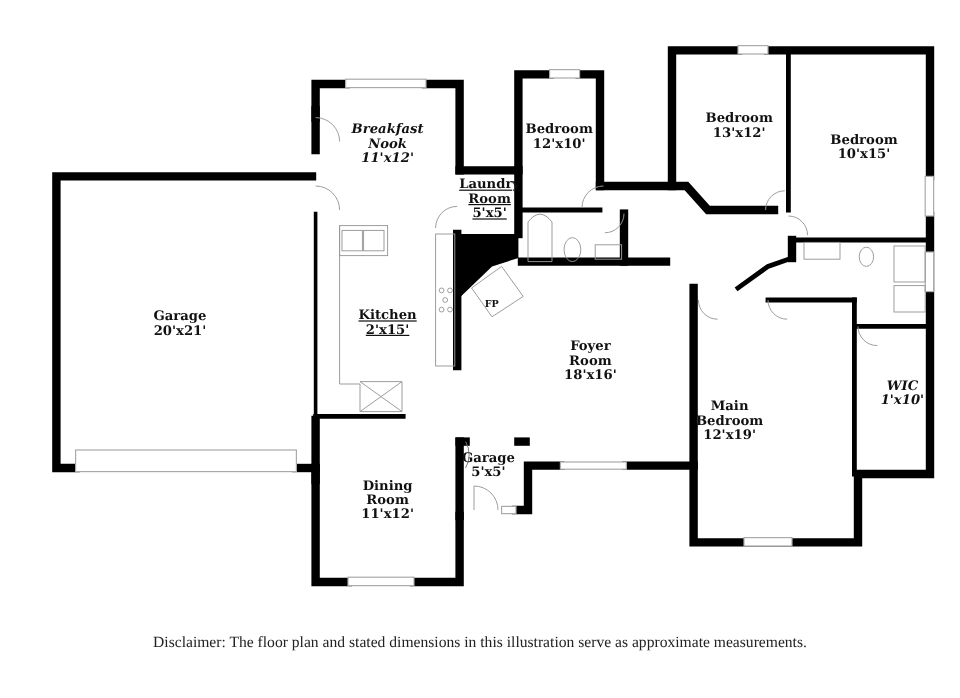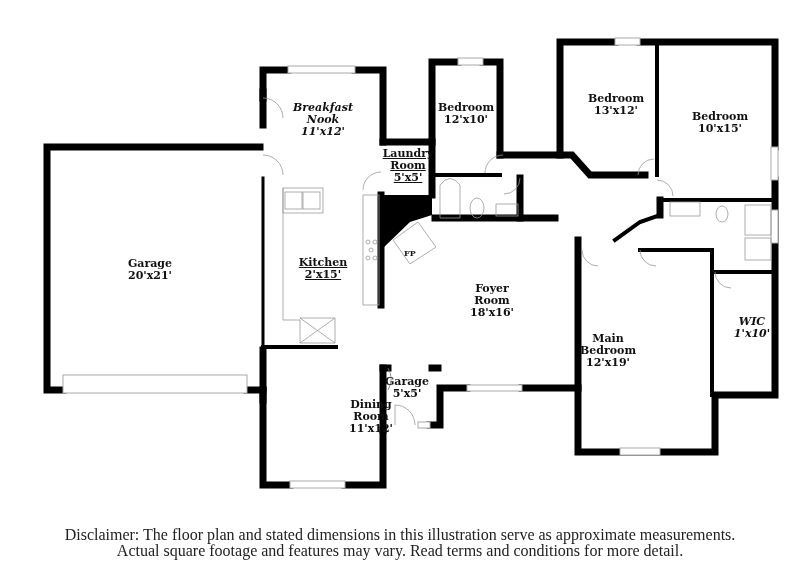--- a/index.html
+++ b/index.html
@@ -1,21 +1,21 @@
 <!DOCTYPE html>
 <html><head>
   <meta charset="utf-8">
   <style>
     html, body { margin: 0; padding: 0; background: #ffffff; }
     body { width: 800px; height: 582px; position: relative; overflow: hidden; font-family: "DejaVu Serif", "Liberation Serif", serif; }
     #plan { position: absolute; left: 0; top: 0; width: 800px; height: 520px; }
     .room-label { position: absolute; text-align: center; font-family: "DejaVu Serif", "Liberation Serif", serif; font-weight: bold; font-size: 11px; line-height: 12px; color: #111; transform: translateX(-50%); white-space: nowrap; }
     .room-label span { display: block; }
     .fp-label { position: absolute; font-family: "DejaVu Serif", serif; font-weight: bold; font-size: 8px; color: #111; }
-    .disclaimer { position: absolute; left: 0; top: 527px; width: 800px; text-align: center; font-family: "Liberation Serif", "DejaVu Serif", serif; font-size: 16px; line-height: 16px; color: #222; }
+    .disclaimer { position: absolute; left: 0; top: 527px; width: 800px; text-align: center; font-family: "Liberation Serif", "DejaVu Serif", serif; font-size: 13px; line-height: 16px; color: #222; }
     .disclaimer span { display: block; }
   </style>
 </head>
 <body>
 
 <svg id="plan" viewBox="0 0 800 520" xmlns="http://www.w3.org/2000/svg">
   <g stroke="#000" stroke-width="7" fill="none" stroke-linecap="square">
 
     <polyline points="260,147 47,147 47,390 63,390"></polyline>
     <polyline points="247,390 263,390"></polyline>
@@ -147,26 +147,25 @@
 </div>
 <div class="room-label" style="left:608px; top:333px;">
   <span>Main</span>
   <span>Bedroom</span>
   <span>12'x19'</span>
 </div>
 <div class="room-label" style="left:752px; top:316px;font-style:italic;">
   <span>WIC</span>
   <span>1'x10'</span>
 </div>
-<div class="room-label" style="left:323px; top:399px;margin-left:48px;">
+<div class="room-label" style="left:323px; top:399px;">
   <span>Dining</span>
   <span>Room</span>
   <span>11'x12'</span>
 </div>
 <div class="room-label" style="left:407px; top:376px;">
   <span>Garage</span>
   <span>5'x5'</span>
 </div>
 
 <div class="disclaimer">
   <span>Disclaimer: The floor plan and stated dimensions in this illustration serve as approximate measurements.</span>
-  <span>Actual square footage and features may vary. Read terms and conditions for more detail.</span>
 </div>
 
 </body></html>

